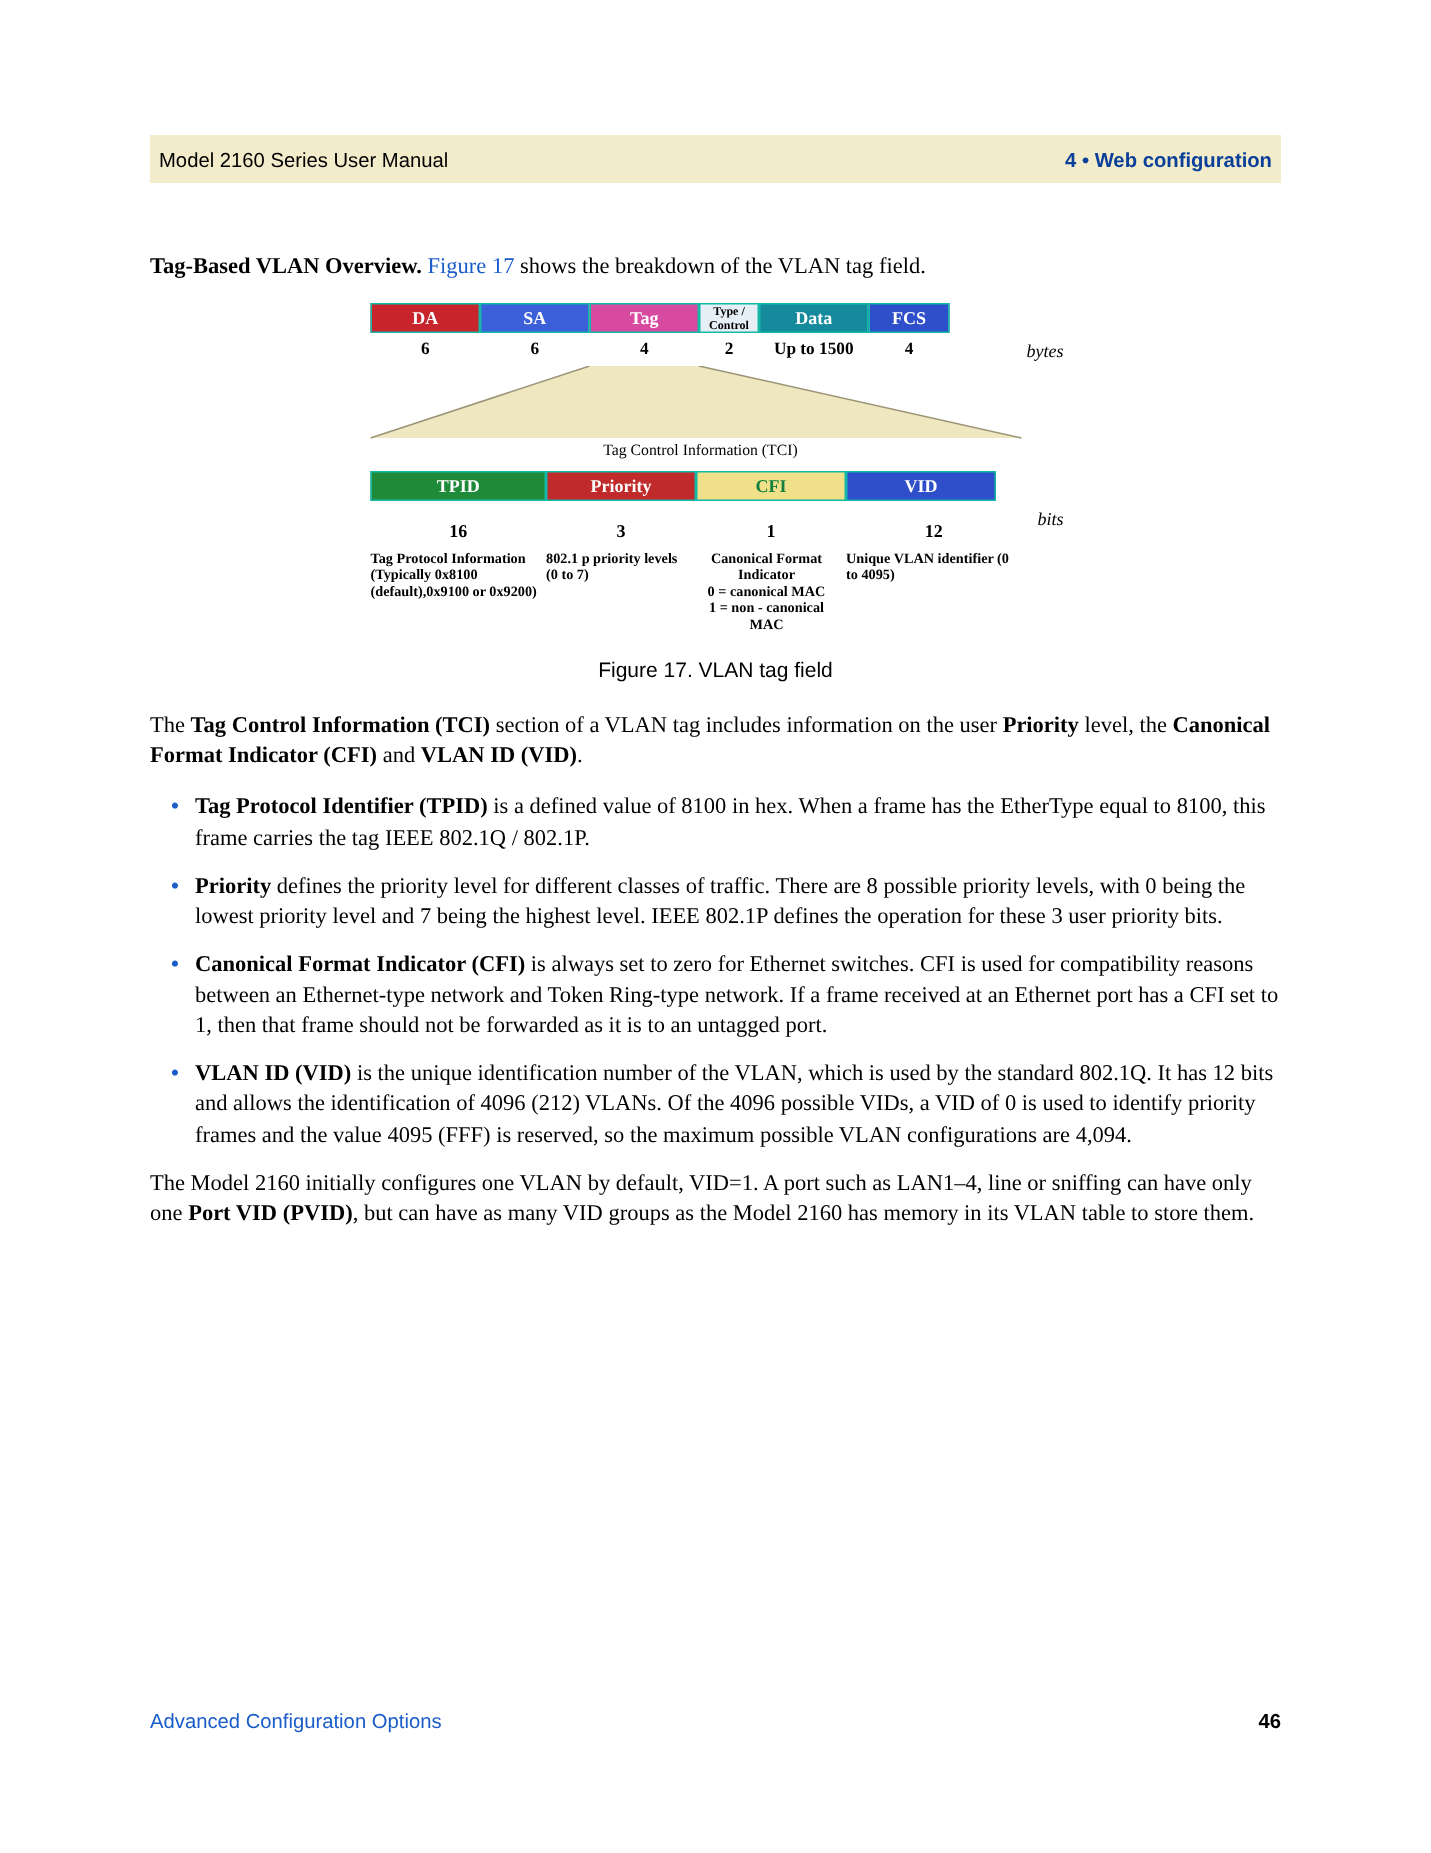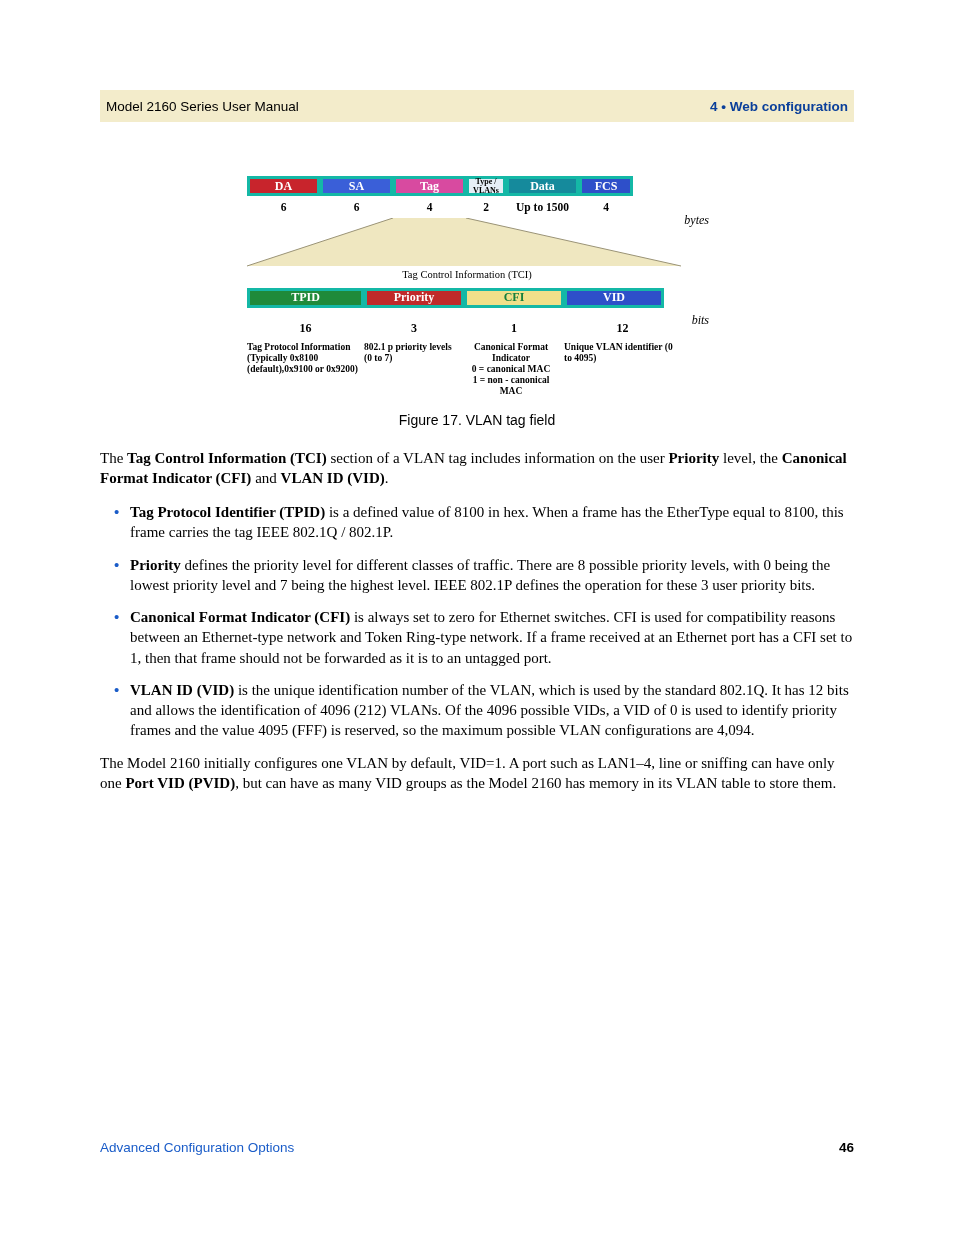--- a/index.html
+++ b/index.html
@@ -21,21 +21,21 @@
   b{font-weight:bold;}
   ul.bullets{list-style:none;padding:0;margin:0 0 10px 0;}
   ul.bullets>li{position:relative;padding-left:30px;margin:0 0 12px 0;}
   ul.bullets>li:before{content:"•";color:#1a5cc8;position:absolute;left:14px;top:0;font-weight:bold;}
   .footer{position:absolute;left:100px;right:100px;bottom:80px;display:flex;justify-content:space-between;font-size:13.5px;font-family:"Trebuchet MS",Arial,sans-serif;}
   .footer-left{color:#1a5cc8;}
   .footer-right{font-weight:bold;}
   
   .figwrap{width:460px;margin:8px auto 0 auto;font-family:"Times New Roman",serif;position:relative;}
   .row1{display:flex;align-items:flex-start;}
-  .box{border:3px solid #14b8a6;color:#fff;font-weight:bold;font-size:12px;
+  .box{border:1px solid #14b8a6;color:#fff;font-weight:bold;font-size:12px;
        height:20px;display:flex;align-items:center;justify-content:center;box-sizing:border-box;}
   .da{background:#c8242c;width:73px;}
   .sa{background:#3a5fd8;width:73px;}
   .tag{background:#d84aa0;width:73px;}
   .tl{background:#e6eef6;color:#000;width:40px;font-size:8px;line-height:9px;text-align:center;font-weight:bold;}
   .data{background:#158a9c;width:73px;}
   .fcs{background:#2e4fc9;width:54px;}
   .sub1{display:flex;font-size:11.5px;font-weight:bold;color:#000;margin-top:4px;}
   .sub1 span{display:block;text-align:center;}
   .bytes{font-style:italic;font-size:12px;position:absolute;right:-2px;}
@@ -56,31 +56,34 @@
 </head>
 <body>
 
 <div class="page">
   <div class="hdrbar">
     <span>Model 2160 Series User Manual</span>
     <span class="hdr-right">4 • Web configuration</span>
   </div>
 
   <div class="body">
+    <p class="para">
+      <b>Tag-Based VLAN Overview. </b><a class="link">Figure 17</a><span> shows the breakdown of the VLAN tag field.</span>
+    </p>
 
     <div class="figwrap">
 
       <div class="row1" style="position:relative;">
         <div class="box da">DA</div>
         <div class="box sa">SA</div>
         <div class="box tag">Tag</div>
-        <div class="box tl">Type / VLANs</div>
+        <div class="box tl">Type / Control</div>
         <div class="box data">Data</div>
         <div class="box fcs">FCS</div>
-        <span class="bytes" style="top:36px;">bytes</span>
+        <span class="bytes" style="top:24px;">bytes</span>
       </div>
       <div class="sub1">
         <span style="width:73px">6</span>
         <span style="width:73px">6</span>
         <span style="width:73px">4</span>
         <span style="width:40px">2</span>
         <span style="width:73px">Up to 1500</span>
         <span style="width:54px">4</span>
       </div>
 

